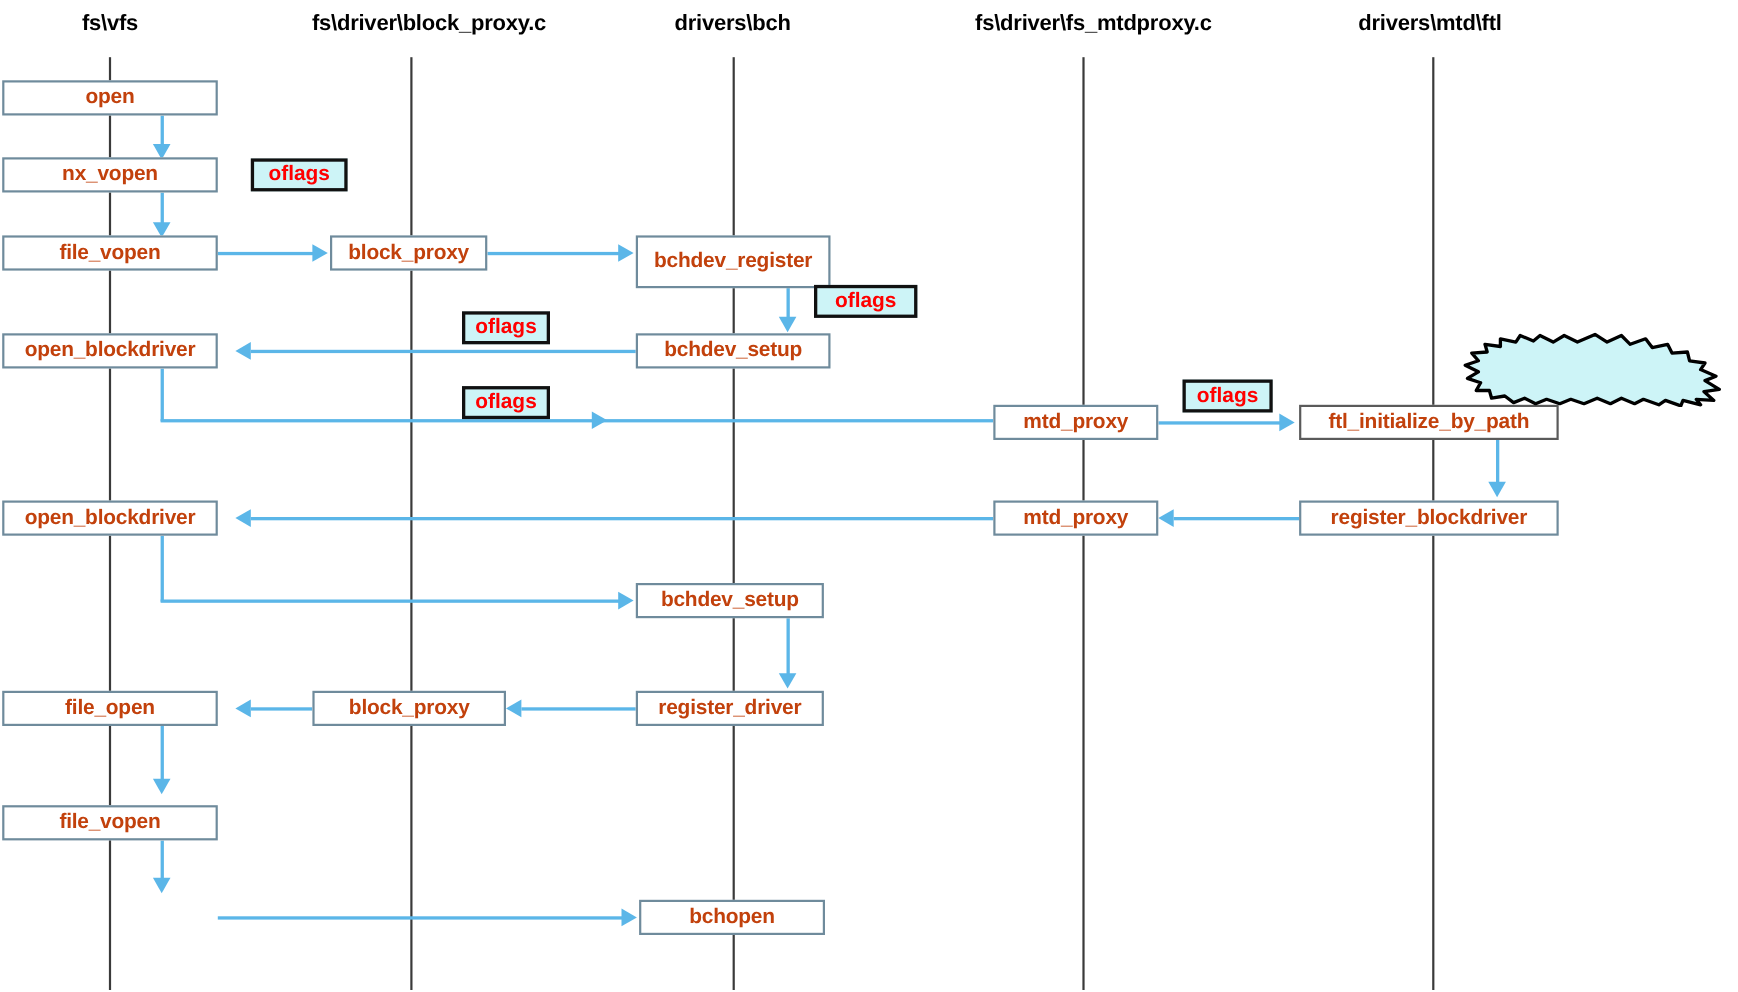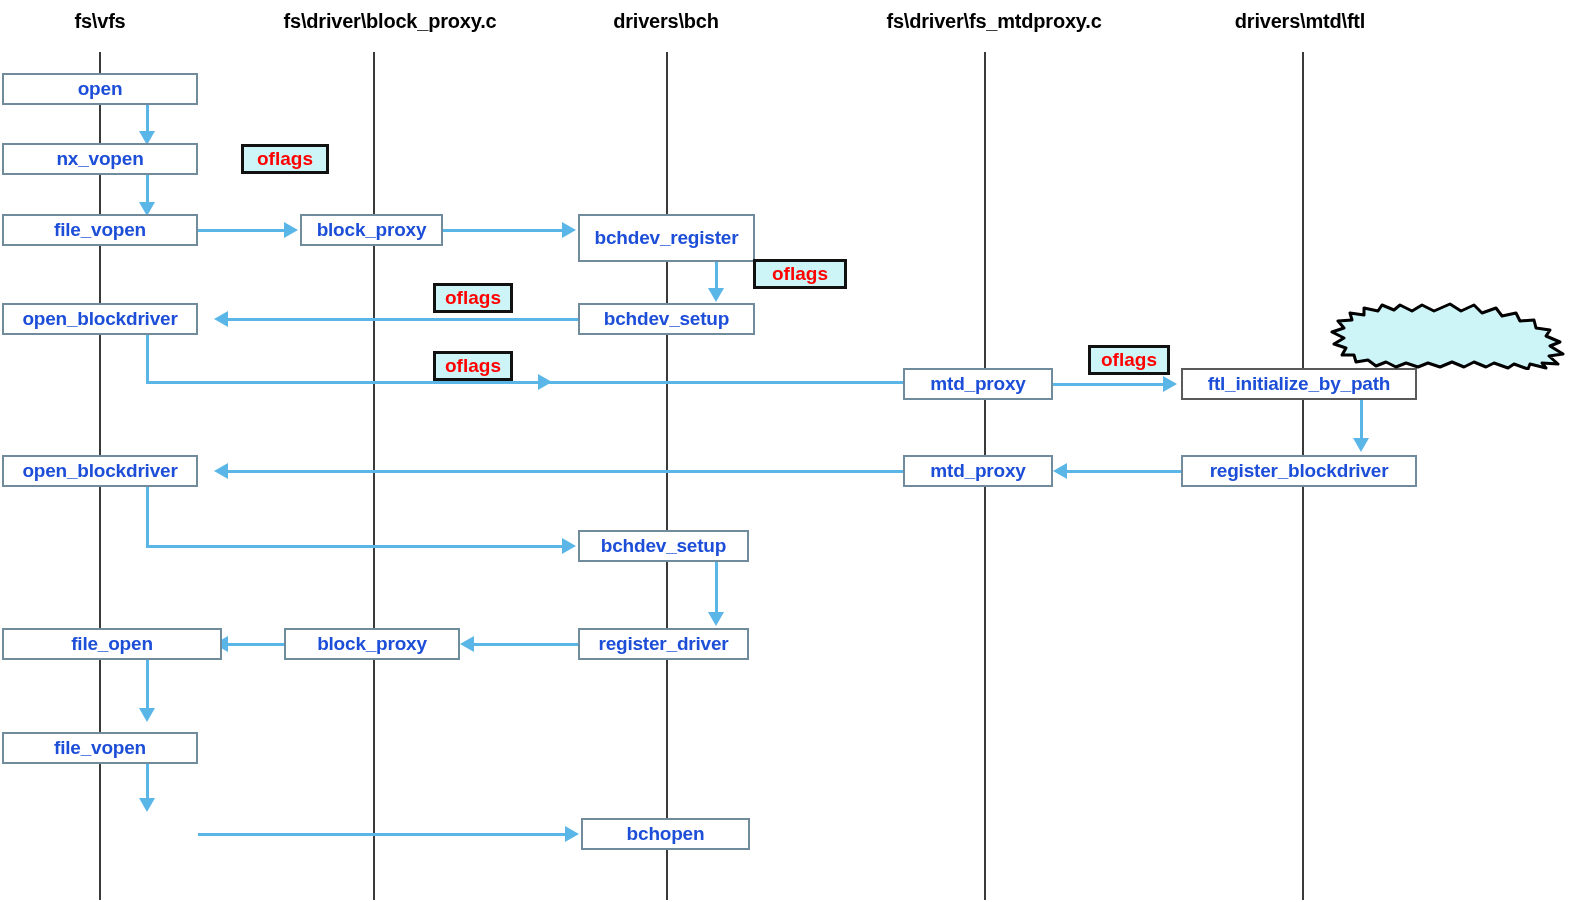--- a/index.html
+++ b/index.html
@@ -32,41 +32,40 @@
   .node{
     position:absolute;
     box-sizing:border-box;
     background:#ffffff;
     border:2px solid #6f8b9c;
     display:flex;
     align-items:center;
     justify-content:center;
     font-size:19px;
     font-weight:700;
-    color:#1d4ed8;
+    color:#c2410c;
     white-space:nowrap;
     z-index:5;
     letter-spacing:-0.2px;
   }
   .node.dark{ border-color:#5a5a5a; }
   
   .badge{
     position:absolute;
     box-sizing:border-box;
     background:#cdf4f7;
     border:3px solid #111111;
     display:flex;
     align-items:center;
     justify-content:center;
     font-size:19px;
     font-weight:700;
     color:#ff0000;
     white-space:nowrap;
     z-index:8;
-    margin-left:13px;
   }
   
   .hline,.vline{
     position:absolute;
     background:#5bb6e8;
     z-index:3;
   }
   .hline{height:3px;}
   .vline{width:3px;}
   .arrow{
@@ -187,21 +186,21 @@
   <div class="node" style="left:300px;top:214px;width:143px;height:32px;">block_proxy</div>
   <div class="node" style="left:578px;top:214px;width:177px;height:48px;">bchdev_register</div>
   <div class="node" style="left:2px;top:303px;width:196px;height:32px;">open_blockdriver</div>
   <div class="node" style="left:578px;top:303px;width:177px;height:32px;">bchdev_setup</div>
   <div class="node" style="left:903px;top:368px;width:150px;height:32px;">mtd_proxy</div>
   <div class="node dark" style="left:1181px;top:368px;width:236px;height:32px;">ftl_initialize_by_path</div>
   <div class="node" style="left:2px;top:455px;width:196px;height:32px;">open_blockdriver</div>
   <div class="node" style="left:903px;top:455px;width:150px;height:32px;">mtd_proxy</div>
   <div class="node" style="left:1181px;top:455px;width:236px;height:32px;text-align:right;">register_blockdriver</div>
   <div class="node" style="left:578px;top:530px;width:171px;height:32px;">bchdev_setup</div>
-  <div class="node" style="left:2px;top:628px;width:220px;height:32px;">file_open</div>
+  <div class="node" style="left:2px;top:628px;width:196px;height:32px;">file_open</div>
   <div class="node" style="left:284px;top:628px;width:176px;height:32px;">block_proxy</div>
   <div class="node" style="left:578px;top:628px;width:171px;height:32px;">register_driver</div>
   <div class="node" style="left:2px;top:732px;width:196px;height:32px;">file_vopen</div>
   <div class="node" style="left:581px;top:818px;width:169px;height:32px;">bchopen</div>
 
   <div class="badge" style="left:228px;top:144px;width:88px;height:30px;">oflags</div>
   <div class="badge" style="left:740px;top:259px;width:94px;height:30px;">oflags</div>
   <div class="badge" style="left:420px;top:283px;width:80px;height:30px;">oflags</div>
   <div class="badge" style="left:420px;top:351px;width:80px;height:30px;">oflags</div>
   <div class="badge" style="left:1075px;top:345px;width:82px;height:30px;">oflags</div>

